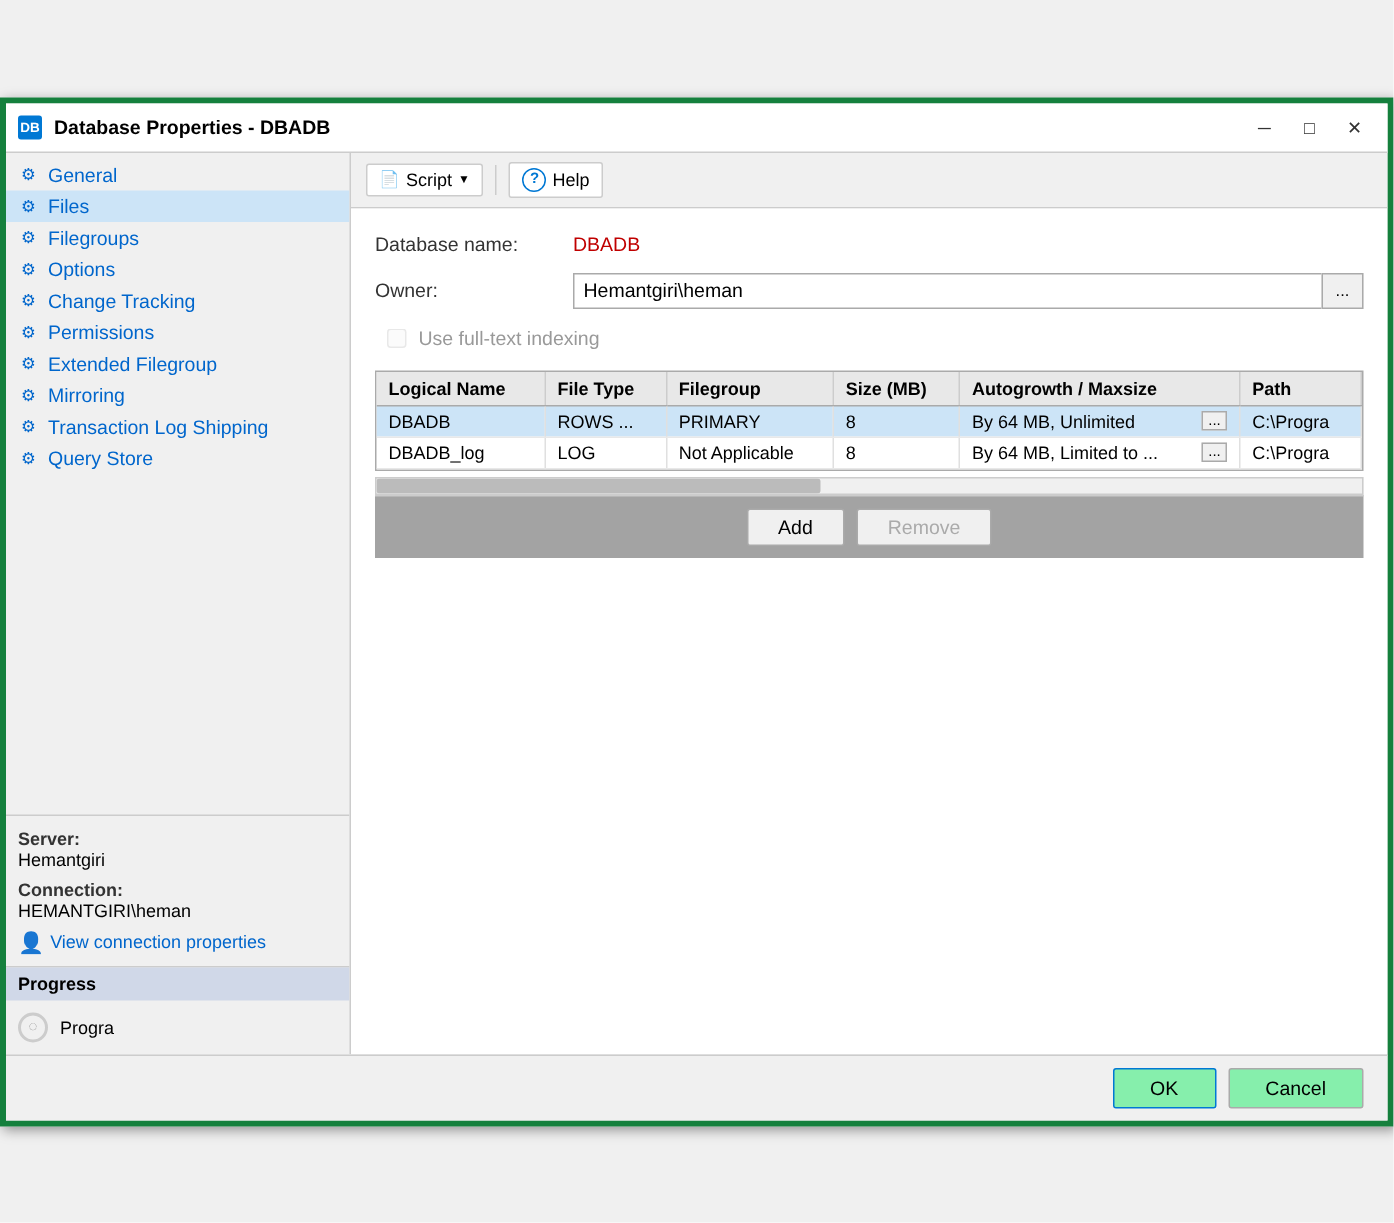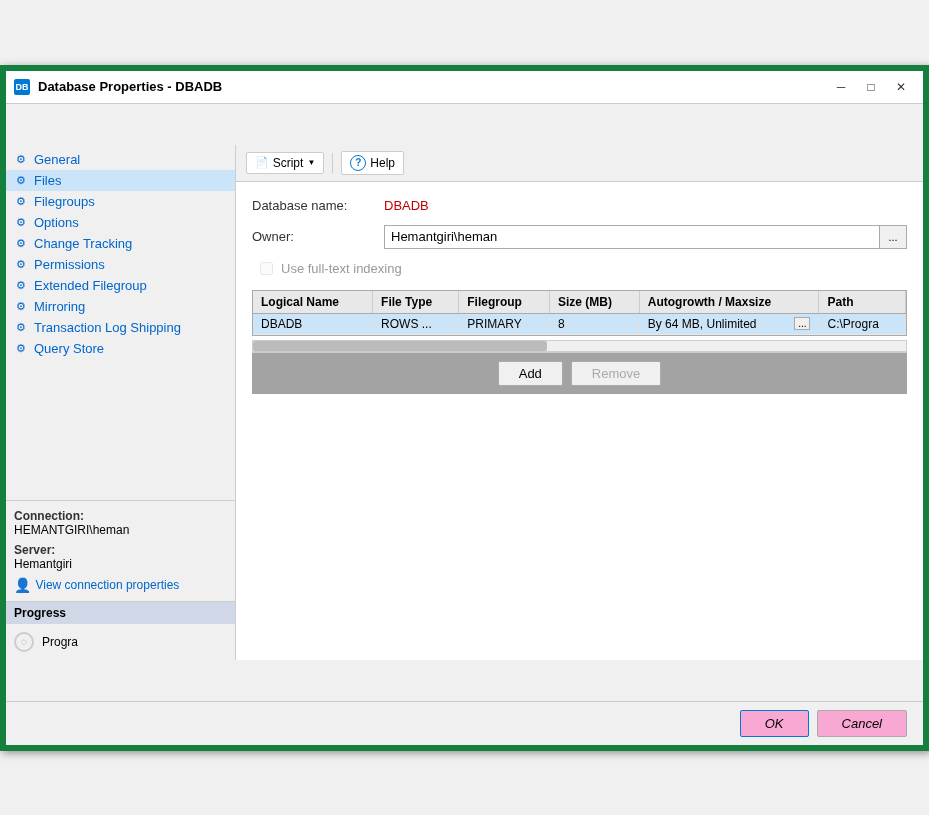--- a/index.html
+++ b/index.html
@@ -9,25 +9,24 @@
       background: #f0f0f0;
       display: flex;
       justify-content: center;
       align-items: center;
       min-height: 100vh;
     }
     .window {
       width: 929px;
       height: 686px;
       background: #f0f0f0;
-      border: 6px solid #15803d;
+      border: 4px solid #15803d;
       box-shadow: 2px 2px 8px rgba(0,0,0,0.4);
       display: flex;
       flex-direction: column;
-      gap: 41px;
     }
     .title-bar {
       background: #fff;
       display: flex;
       align-items: center;
       padding: 6px 8px;
       border-bottom: 1px solid #ccc;
       gap: 8px;
     }
     .title-bar-icon {
@@ -338,25 +337,24 @@
       display: flex;
       justify-content: flex-end;
       padding: 8px 16px;
       gap: 8px;
       background: #f0f0f0;
       border-top: 1px solid #ccc;
     }
     .footer-btn {
       padding: 5px 24px;
       border: 1px solid #aaa;
-      background: #f9a8d4;
+      background: #86efac;
       cursor: pointer;
       font-size: 13px;
       border-radius: 2px;
-      font-style: italic;
     }
     .footer-btn.primary {
       border-color: #0078d4;
     }
     .dropdown-arrow {
       font-size: 8px;
     }
     .help-icon {
       width: 16px;
       height: 16px;
@@ -429,28 +427,28 @@
         </div>
         <div class="nav-item">
           <span class="nav-icon">⚙</span>
           <span>Query Store</span>
         </div>
       </div>
 
       <div class="connection-section">
         <div class="connection-content">
           <div class="connection-row">
+            <span class="connection-label">Server:</span>
+            <br>
+            <span class="connection-value">Hemantgiri</span>
+          </div>
+          <div class="connection-row">
             <span class="connection-label">Connection:</span>
             <br>
             <span class="connection-value">HEMANTGIRI\heman</span>
-          </div>
-          <div class="connection-row">
-            <span class="connection-label">Server:</span>
-            <br>
-            <span class="connection-value">Hemantgiri</span>
           </div>
           <div class="view-connection-link">
             <span style="font-size:14px;">👤</span>
             <span>View connection properties</span>
           </div>
         </div>
       </div>
 
       <div class="progress-section">
         <div class="progress-header">Progress</div>
@@ -516,20 +514,31 @@
                 <td>DBADB</td>
                 <td>ROWS ...</td>
                 <td>PRIMARY</td>
                 <td class="size-cell">8</td>
                 <td>
                   <span>By 64 MB, Unlimited</span>
                   <button style="float:right;font-size:10px;border:1px solid #aaa;background:#f0f0f0;cursor:pointer;padding:0 3px;">...</button>
                 </td>
                 <td>C:\Progra</td>
               </tr>
+              <tr>
+                <td>DBADB_log</td>
+                <td>LOG</td>
+                <td>Not Applicable</td>
+                <td>8</td>
+                <td>
+                  <span>By 64 MB, Limited to ...</span>
+                  <button style="float:right;font-size:10px;border:1px solid #aaa;background:#f0f0f0;cursor:pointer;padding:0 3px;">...</button>
+                </td>
+                <td>C:\Progra</td>
+              </tr>
             </tbody>
           </table>
         </div>
 
         <div class="scrollbar-container">
           <div class="scrollbar-thumb" style="width: 45%; margin-left: 0%;"></div>
         </div>
 
         <div class="bottom-toolbar">
           <button class="action-btn">Add</button>

